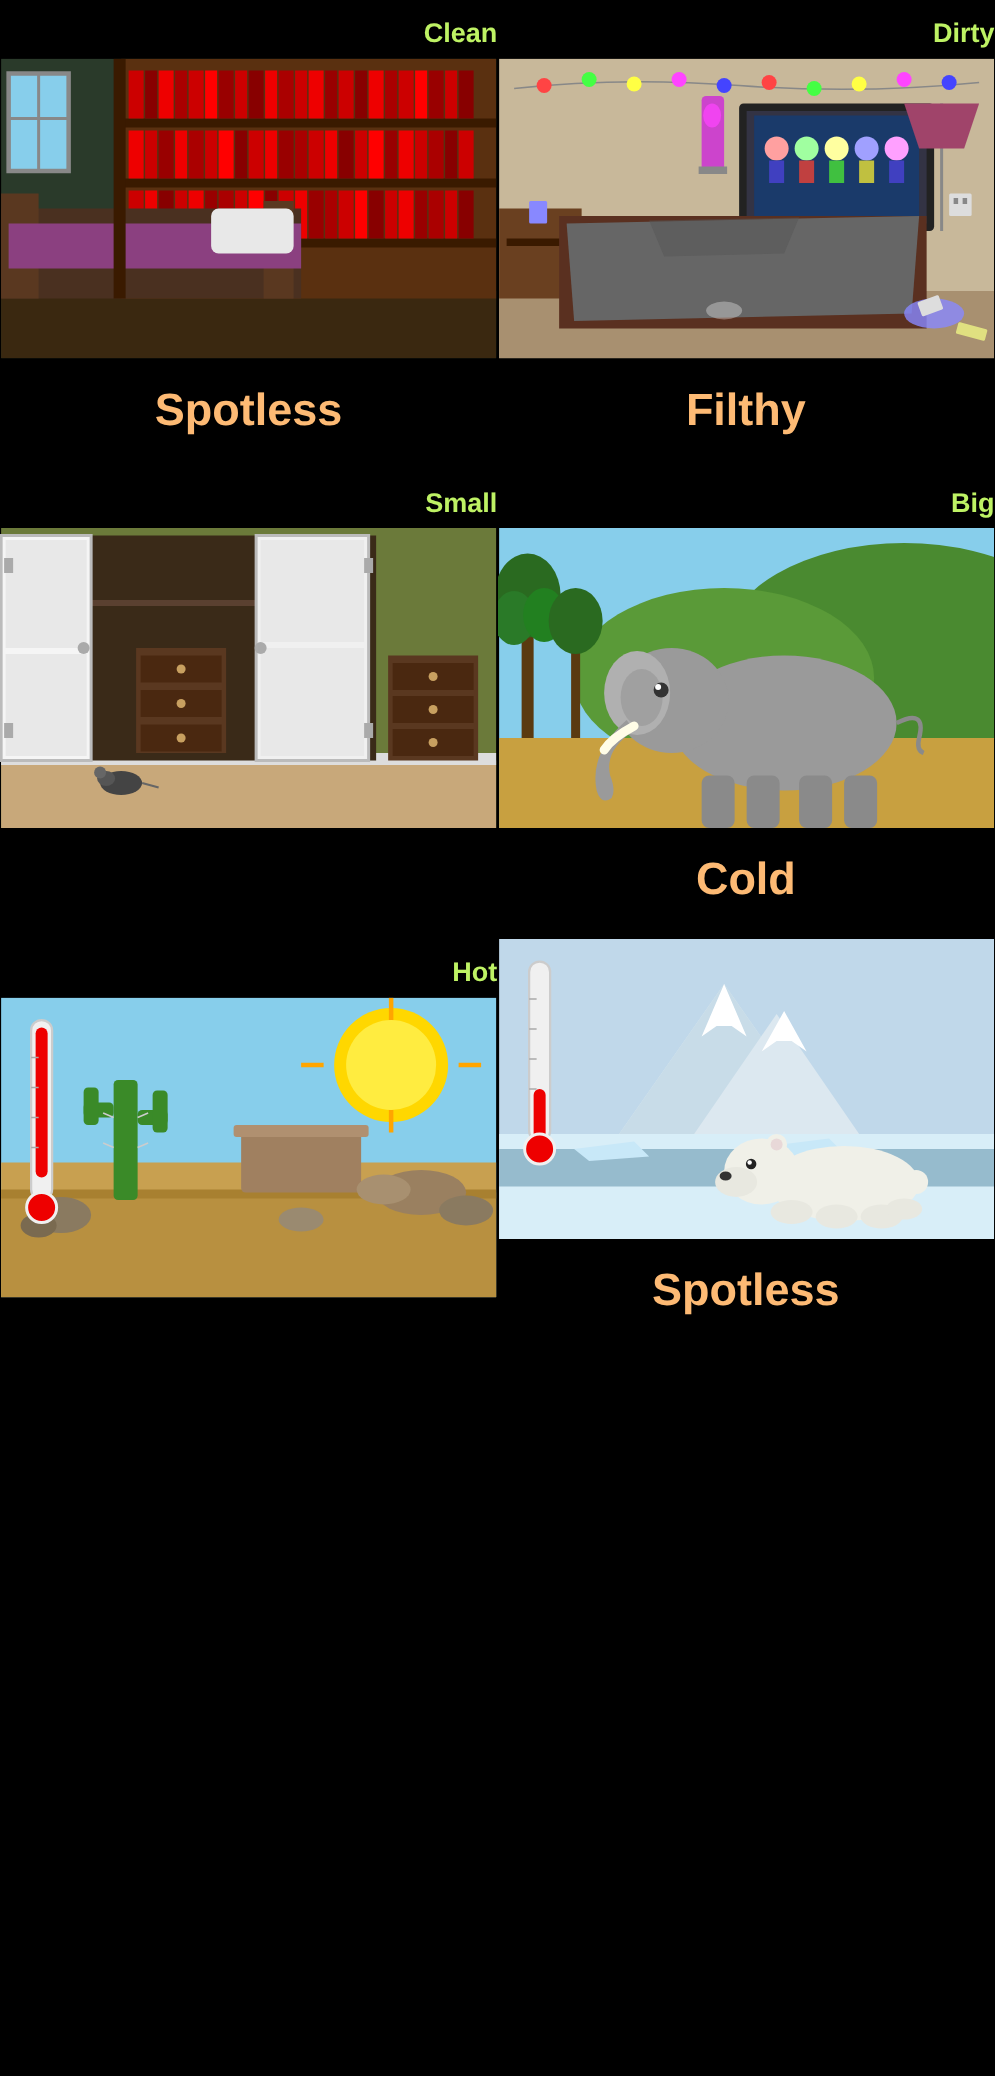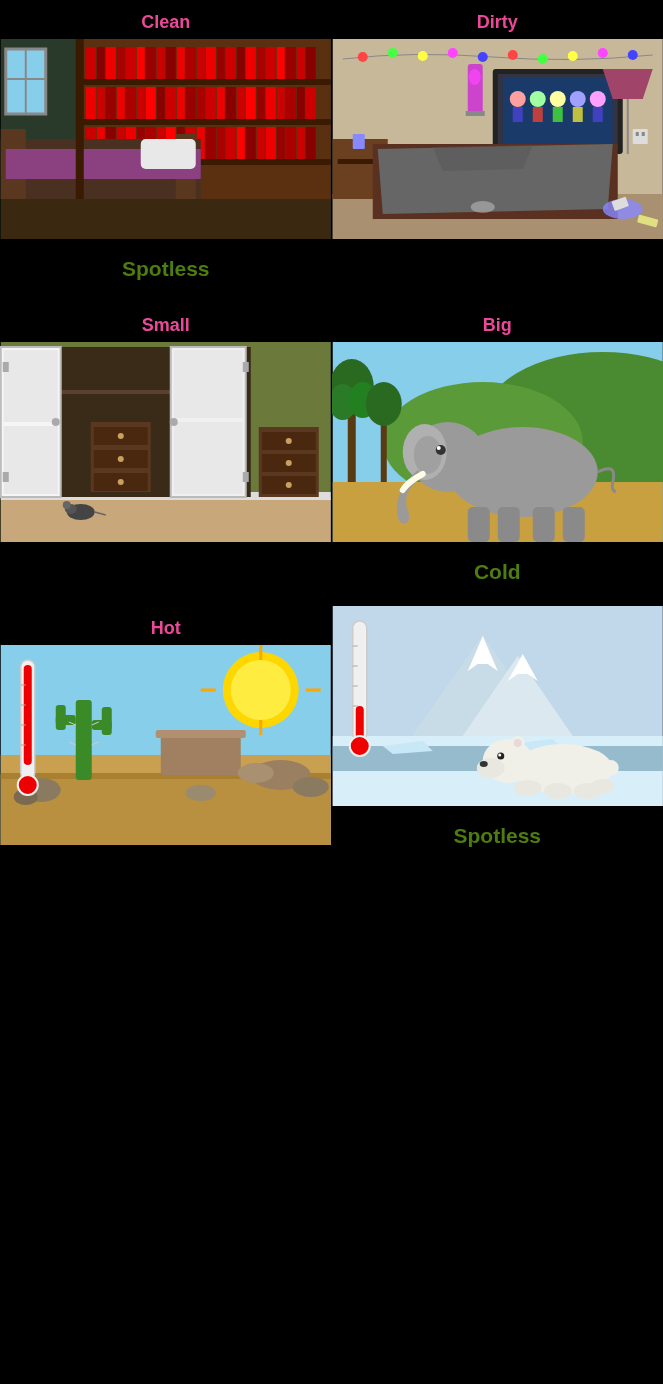--- a/index.html
+++ b/index.html
@@ -16,38 +16,38 @@
     }
 
     .cell {
       display: flex;
       flex-direction: column;
       align-items: center;
       background: #000;
     }
 
     .cell-label-top {
-      color: #ec4899;
+      color: #bef264;
       font-size: 18px;
       font-weight: bold;
       padding: 12px 0 6px 0;
-      text-align: center;
+      text-align: right;
       width: 100%;
     }
 
     .cell-image {
       width: 100%;
       height: 200px;
       overflow: hidden;
       position: relative;
     }
 
     .cell-label-bottom {
-      color: #4d7c0f;
-      font-size: 21px;
+      color: #fdba74;
+      font-size: 30px;
       font-weight: bold;
       padding: 18px 0 22px 0;
       text-align: center;
       width: 100%;
     }
 
     
     .scene-svg {
       width: 100%;
       height: 100%;
@@ -225,20 +225,21 @@
           <ellipse cx="290" cy="170" rx="20" ry="10" fill="#8888ff" opacity="0.8"></ellipse>
           <rect x="280" y="160" width="15" height="10" fill="#ddd" rx="1" transform="rotate(-20, 287, 165)"></rect>
           <rect x="305" y="178" width="20" height="8" fill="#e0e080" rx="1" transform="rotate(15, 315, 182)"></rect>
           <ellipse cx="150" cy="168" rx="12" ry="6" fill="#fff8" opacity="0.6"></ellipse>
 
           <rect x="300" y="90" width="15" height="15" fill="#ddd" rx="1"></rect>
           <rect x="303" y="93" width="3" height="4" fill="#888"></rect>
           <rect x="309" y="93" width="3" height="4" fill="#888"></rect>
         </svg>
       </div>
+      <div class="cell-label-bottom">Filthy</div>
     </div>
   </div>
 
   <div class="grid-section">
 
     <div class="cell">
       <div class="cell-label-top">Small</div>
       <div class="cell-image">
         <svg class="scene-svg" viewBox="0 0 330 200" xmlns="http://www.w3.org/2000/svg">
 

